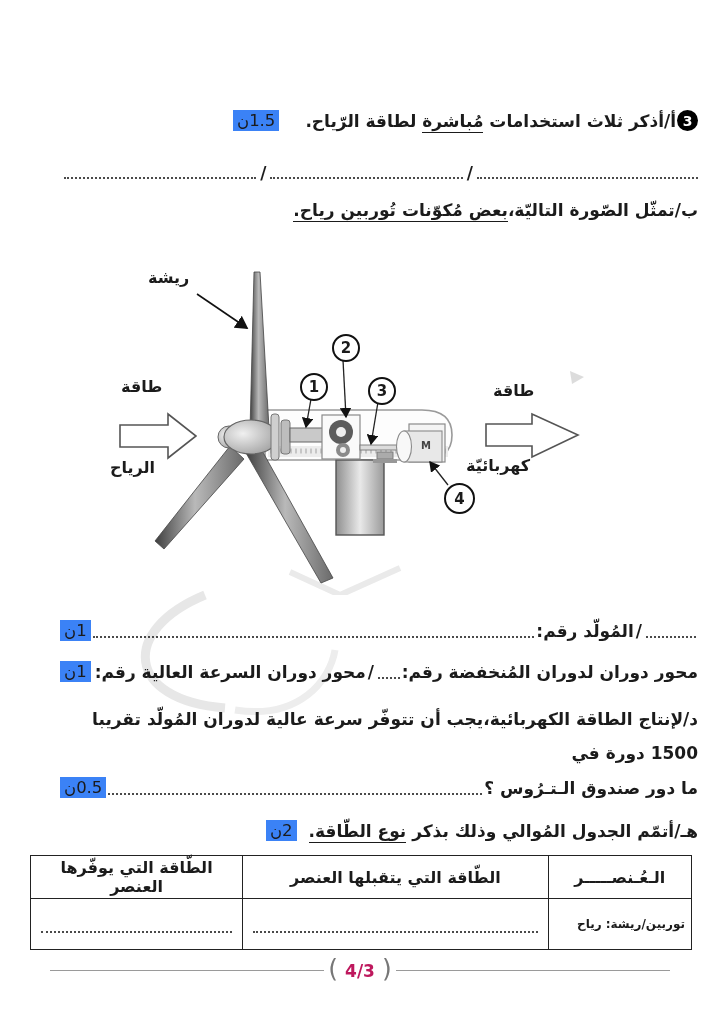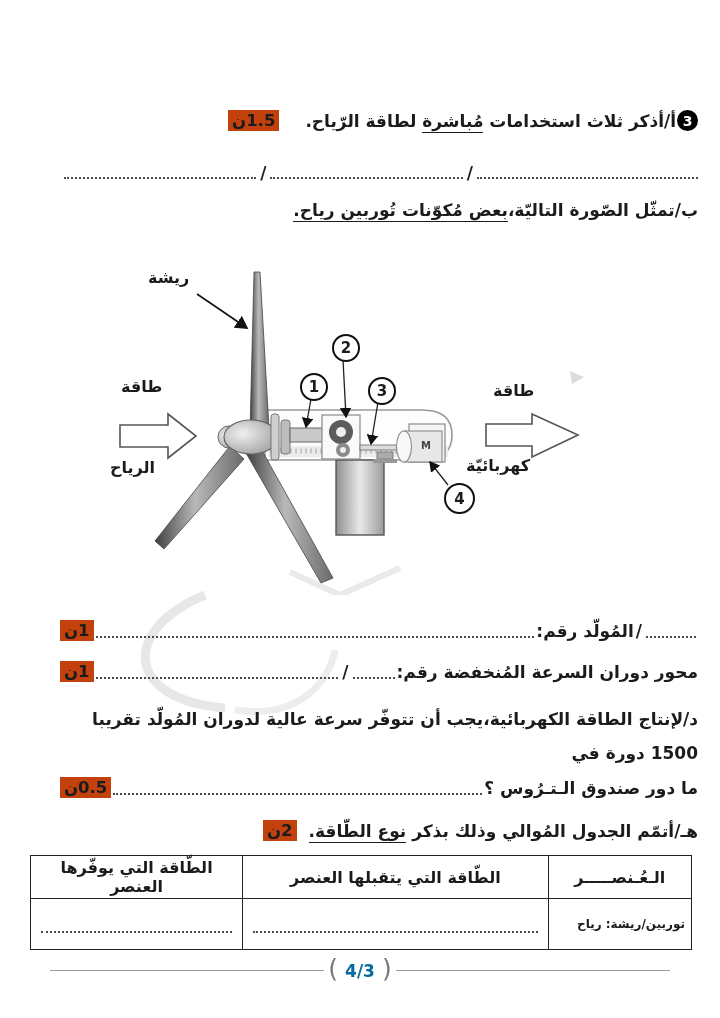--- a/index.html
+++ b/index.html
@@ -6,21 +6,21 @@
   .sheet{
     position:relative;width:720px;height:1018px;background:#ffffff;
     overflow:hidden;direction:rtl;
     font-family:"DejaVu Sans",sans-serif;color:#1b1b1b;
   }
   .abs{position:absolute;}
   .row{display:flex;align-items:center;}
   .txt{font-size:17px;font-weight:600;white-space:nowrap;}
   .u{border-bottom:1.6px solid #1b1b1b;padding-bottom:1px;text-align:center;}
   .mark{
-    background:#c2410c;padding:0 4px;font-size:16.5px;font-weight:700;
+    background:#3b82f6;padding:0 4px;font-size:16.5px;font-weight:400;
     line-height:1.3;white-space:nowrap;
   }
   .dots{
     border-bottom:2px dotted #4a4a4a;height:0.85em;align-self:flex-end;
     margin:0 2px 3px 2px;
   }
   .grow{flex:1 1 auto;}
   .numbadge{
     display:inline-flex;align-items:center;justify-content:center;
     width:21px;height:21px;border-radius:50%;background:#000;color:#fff;
@@ -38,21 +38,21 @@
   
   table.etab{border-collapse:collapse;width:662px;table-layout:fixed;}
   table.etab td,table.etab th{border:1.4px solid #222;padding:2px 6px;vertical-align:middle;}
   table.etab th{font-size:16px;font-weight:700;height:25px;margin-left:45px;}
   table.etab td{height:46px;font-size:12px;font-weight:600;}
   .cell-dots{display:block;border-bottom:2px dotted #4a4a4a;height:1px;margin:14px 4px 0 4px;}
   
   .footer{display:flex;align-items:center;gap:4px;}
   .fline{flex:1 1 auto;border-top:1.6px solid #9a9a9a;height:0;}
   .fbracket{font-size:25px;color:#777;font-weight:400;line-height:1;transform:translateY(-2px);}
-  .fnum{font-size:17px;font-weight:700;color:#0369a1;padding:0 3px;direction:ltr;}
+  .fnum{font-size:17px;font-weight:700;color:#be185d;padding:0 3px;direction:ltr;}
   svg{display:block;}
 </style>
 </head>
 <body>
 
 <div class="sheet">
 
   <svg class="abs" style="left:0;top:560px;z-index:0;" width="720" height="200" viewBox="0 0 720 200">
     <path d="M205,35 C120,70 125,140 225,148" stroke="#e7e7e7" stroke-width="9" fill="none"></path>
     <path d="M235,150 C300,160 330,120 335,90" stroke="#ededed" stroke-width="7" fill="none"></path>
@@ -164,23 +164,24 @@
 
   <div class="abs row" style="top:620px;left:60px;right:22px;">
     <span class="dots" style="width:50px;"></span>
     <span class="slash">/</span>
     <span class="txt">المُولّد رقم:</span>
     <span class="dots grow"></span>
     <span class="mark">1ن</span>
   </div>
 
   <div class="abs row" style="top:661px;left:60px;right:22px;">
-    <span class="txt">محور دوران السرعة المُنخفضة رقم:</span>
+    <span class="txt">محور دوران لدوران المُنخفضة رقم:</span>
     <span class="dots" style="width:42px;"></span>
     <span class="slash">/</span>
+    <span class="txt">محور دوران السرعة العالية رقم:</span>
     <span class="dots grow"></span>
     <span class="mark">1ن</span>
   </div>
 
   <div class="abs" style="top:702px;left:60px;right:22px;text-align:right;line-height:2.0;">
     <div class="txt" style="white-space:normal;">د/لإنتاج الطاقة الكهربائية،يجب أن تتوفّر سرعة عالية لدوران المُولّد تقريبا 1500 دورة في</div>
   </div>
 
   <div class="abs row" style="top:777px;left:60px;right:22px;">
     <span class="txt">ما دور صندوق الـتـرُوس ؟</span>

